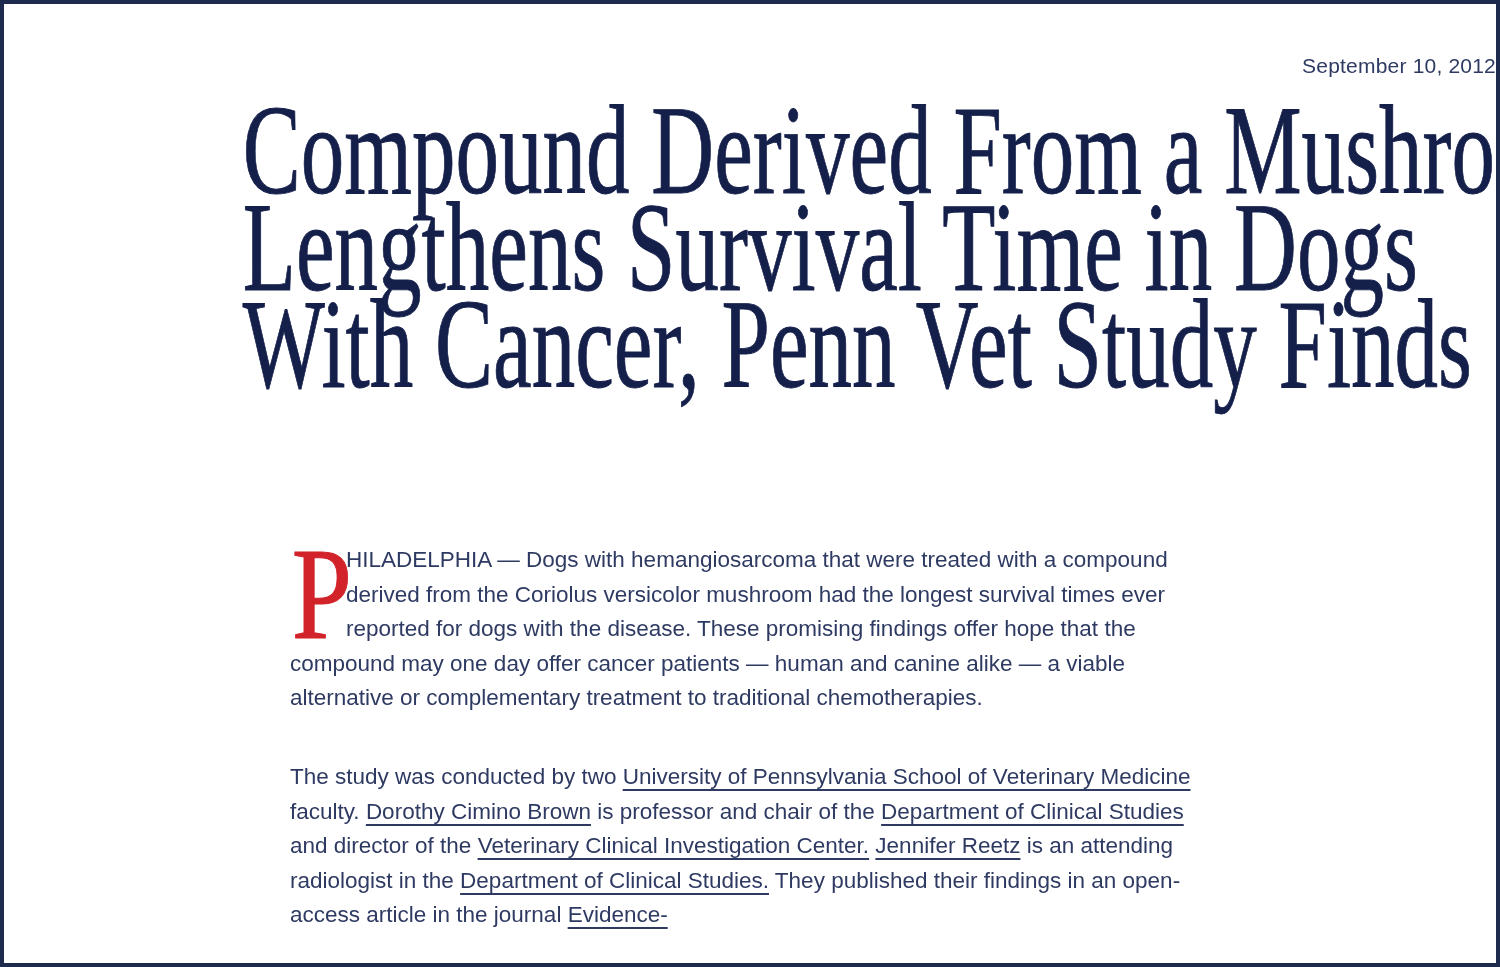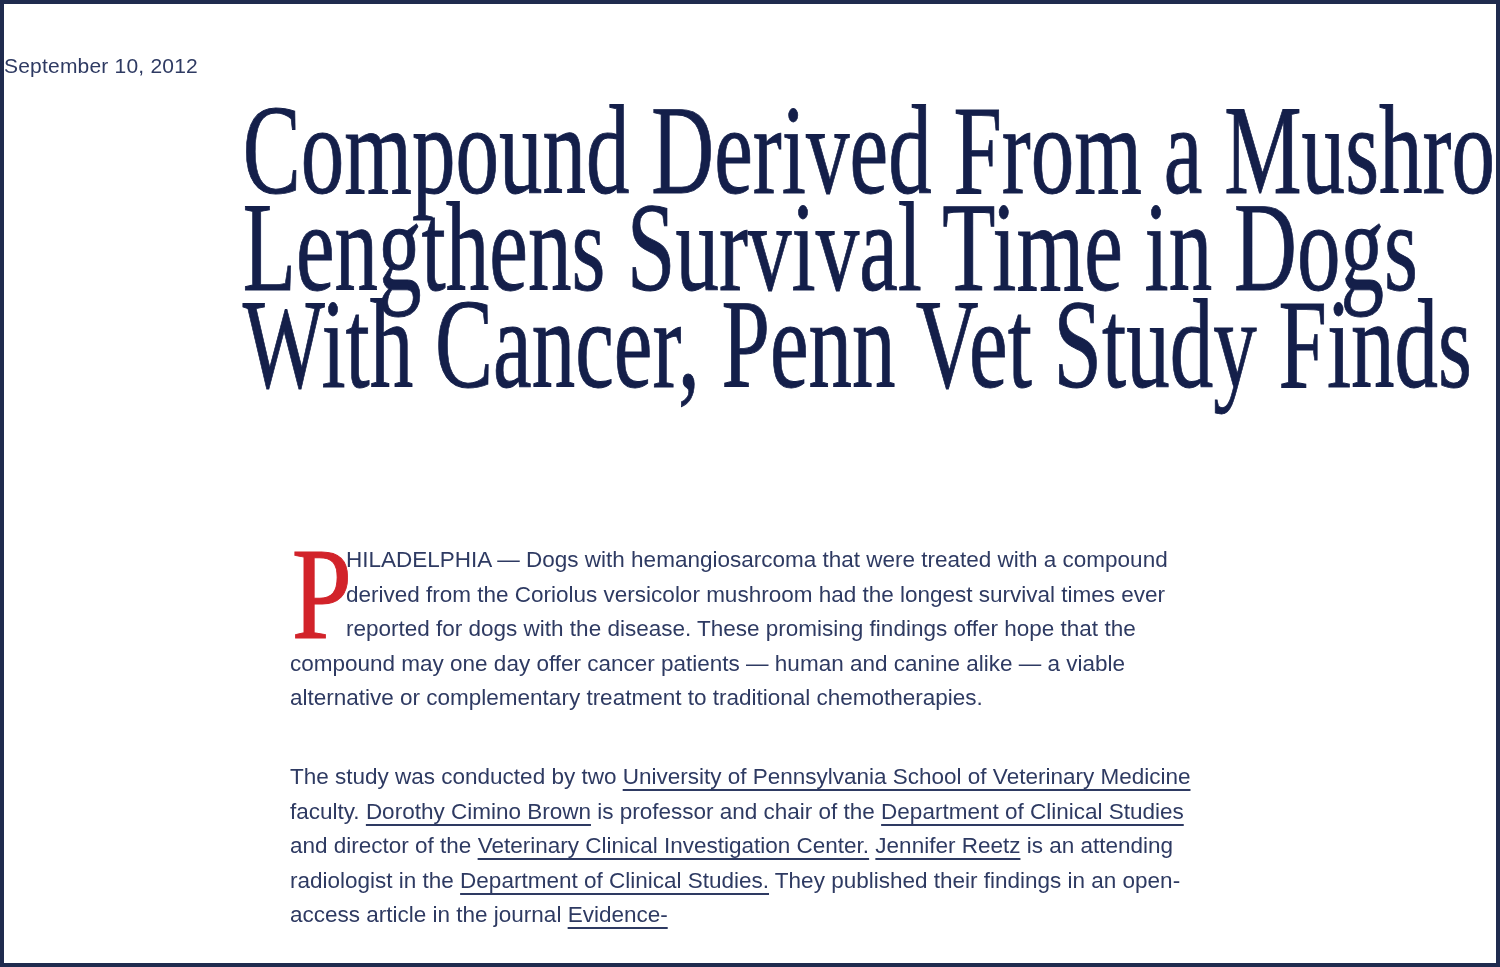--- a/index.html
+++ b/index.html
@@ -17,21 +17,21 @@
     overflow:hidden;
   }
   .page{
     width:1500px;height:967px;
     background:var(--c-bg);
     border:4px solid var(--c-border);
     padding-top:48px;
     overflow:hidden;
   }
   .date{
-    text-align:left;
+    text-align:right;
     font-size:21px;
     line-height:28px;
     color:var(--c-body);
     letter-spacing:.2px;
   }
   .headline{
     margin-top:22px;
     color:var(--c-headline);
     font-weight:normal;
   }

